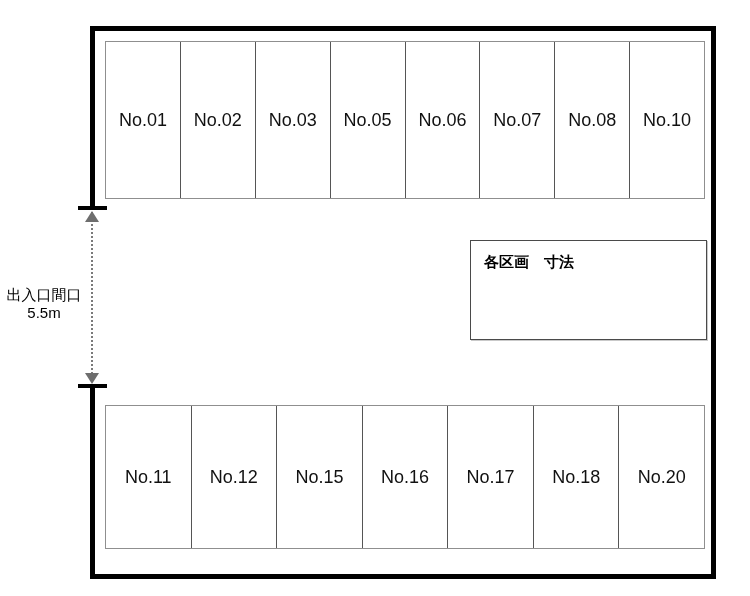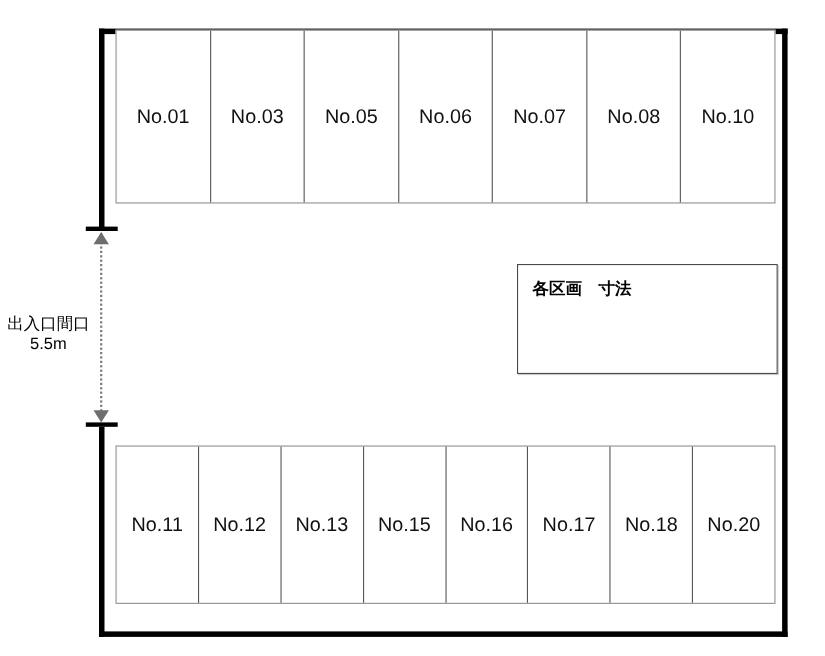--- a/index.html
+++ b/index.html
@@ -113,21 +113,21 @@
   
   .stall-block {
     position: absolute;
     display: flex;
     border: 1px solid #8f8f8f;
     background: #ffffff;
     box-sizing: border-box;
   }
   .stall-block-top {
     left: 105px;
-    top: 27px;
+    top: 41px;
     width: 600px;
     height: 158px;
   }
   .stall-block-bottom {
     left: 105px;
     top: 405px;
     width: 600px;
     height: 144px;
   }
   .stall {
@@ -201,20 +201,23 @@
   <div class="entrance-label">
     <span class="ja">出入口間口</span>
     <span class="num">5.5m</span>
   </div>
 
   <div class="stall-block stall-block-top">
     <div class="stall">
       <span class="stall-label">No.01</span>
     </div>
     <div class="stall">
+      <span class="stall-label">No.02</span>
+    </div>
+    <div class="stall">
       <span class="stall-label">No.03</span>
     </div>
     <div class="stall">
       <span class="stall-label">No.05</span>
     </div>
     <div class="stall">
       <span class="stall-label">No.06</span>
     </div>
     <div class="stall">
       <span class="stall-label">No.07</span>
@@ -226,23 +229,20 @@
       <span class="stall-label">No.10</span>
     </div>
   </div>
 
   <div class="stall-block stall-block-bottom">
     <div class="stall">
       <span class="stall-label">No.11</span>
     </div>
     <div class="stall">
       <span class="stall-label">No.12</span>
-    </div>
-    <div class="stall">
-      <span class="stall-label">No.13</span>
     </div>
     <div class="stall">
       <span class="stall-label">No.15</span>
     </div>
     <div class="stall">
       <span class="stall-label">No.16</span>
     </div>
     <div class="stall">
       <span class="stall-label">No.17</span>
     </div>

